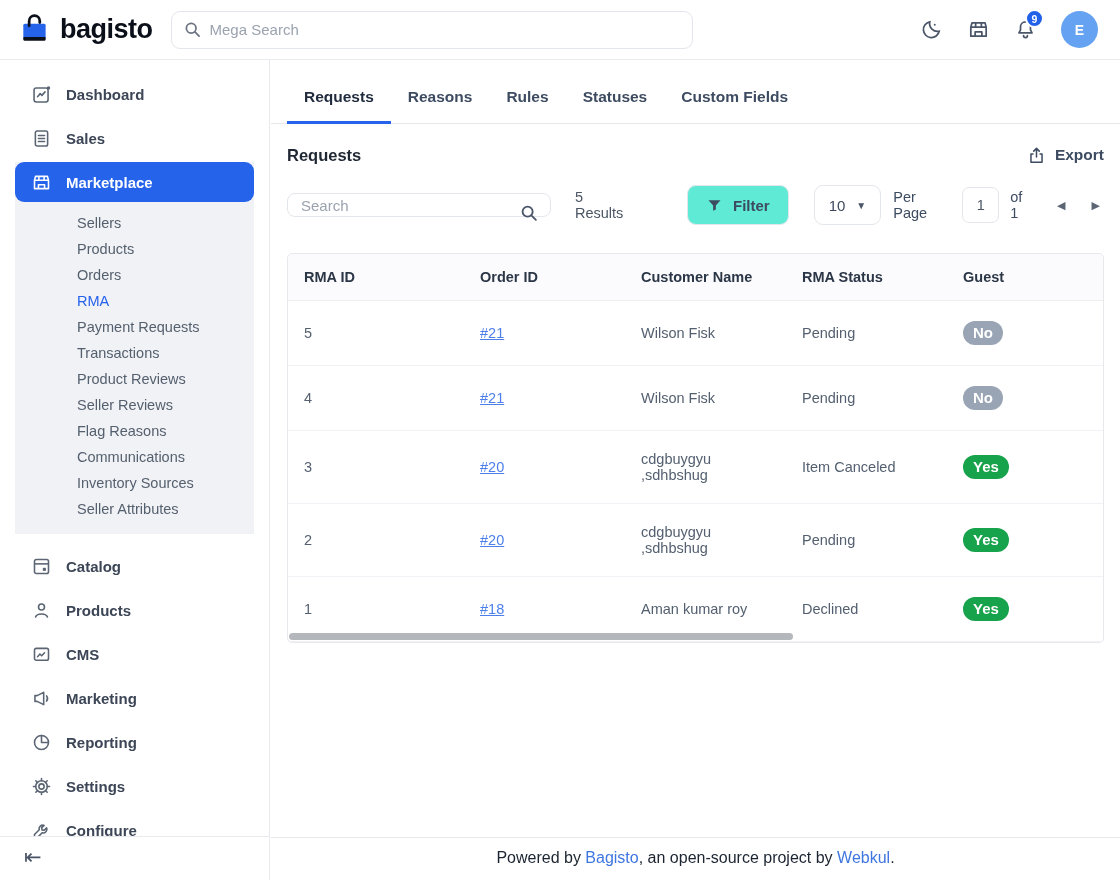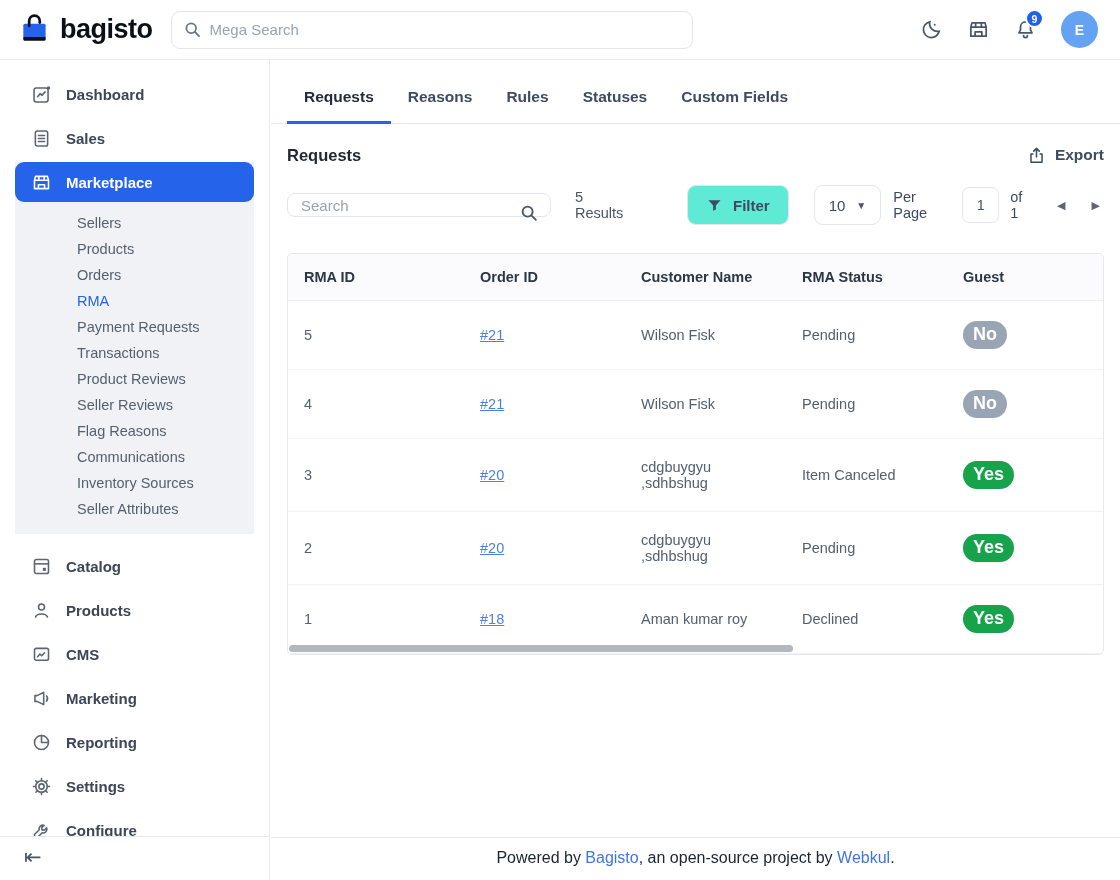--- a/index.html
+++ b/index.html
@@ -80,21 +80,21 @@
   
   .table-wrap { margin:12px 16px; border:1px solid #e6e8ec; border-radius:5px; position:relative; background:#fff; }
   .t-row { display:grid; grid-template-columns:176px 161px 161px 161px 1fr; }
   .t-head { background:#fbfbfd; border-bottom:1px solid #eceef2; border-radius:5px 5px 0 0; }
   .t-head .t-cell { padding:15px 16px; font-size:14.5px; font-weight:700; color:#2b3647; }
   .t-body-row { border-bottom:1px solid #f1f2f5; }
   .t-body-row:last-child { border-bottom:none; }
   .t-body-row .t-cell { padding:20px 16px; font-size:14.5px; color:#546070; display:flex; align-items:center; }
   .order-link { color:#4d7fe8; text-decoration:underline; cursor:pointer; }
   .badge { display:inline-flex; align-items:center; justify-content:center; padding:3px 10px 4px;
-    border-radius:999px; color:#fff; font-size:18px; font-weight:700; }
+    border-radius:999px; color:#fff; font-size:15px; font-weight:700; }
   .badge.yes { background:#17a24c; }
   .badge.no { background:#99a5b5; }
   .h-scrollbar { position:absolute; left:1px; right:1px; bottom:1px; height:8px; border-radius:0 0 4px 4px; }
   .h-thumb { width:62%; height:7px; background:#b4b7bc; border-radius:4px; cursor:pointer; }
 
   .footer { margin-top:auto; border-top:1px solid #e6e8ec; text-align:center; padding:11px 0 13px;
     font-size:16px; color:#1b2430; }
   .footer a { color:#3f76e0; text-decoration:none; cursor:pointer; }
 
   svg { display:block; }

